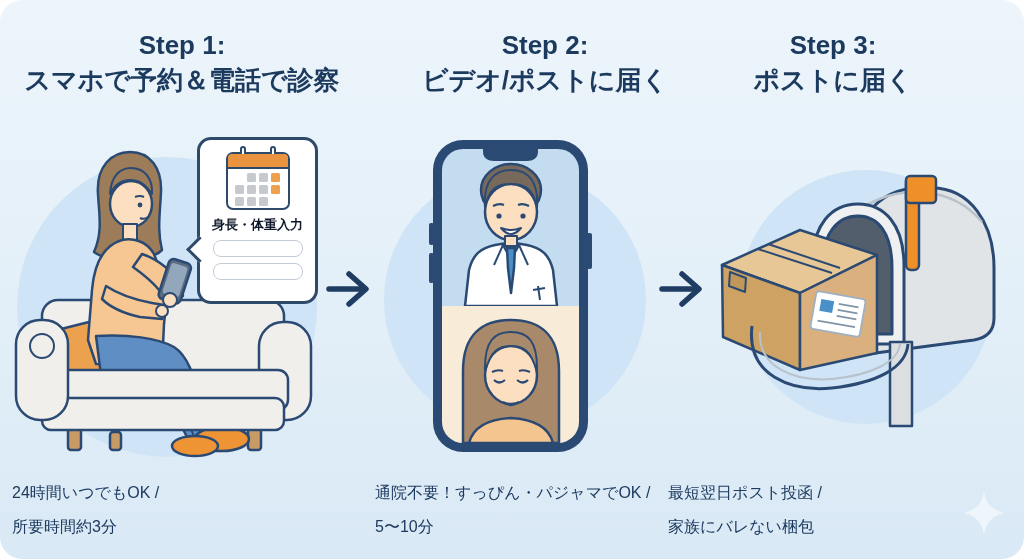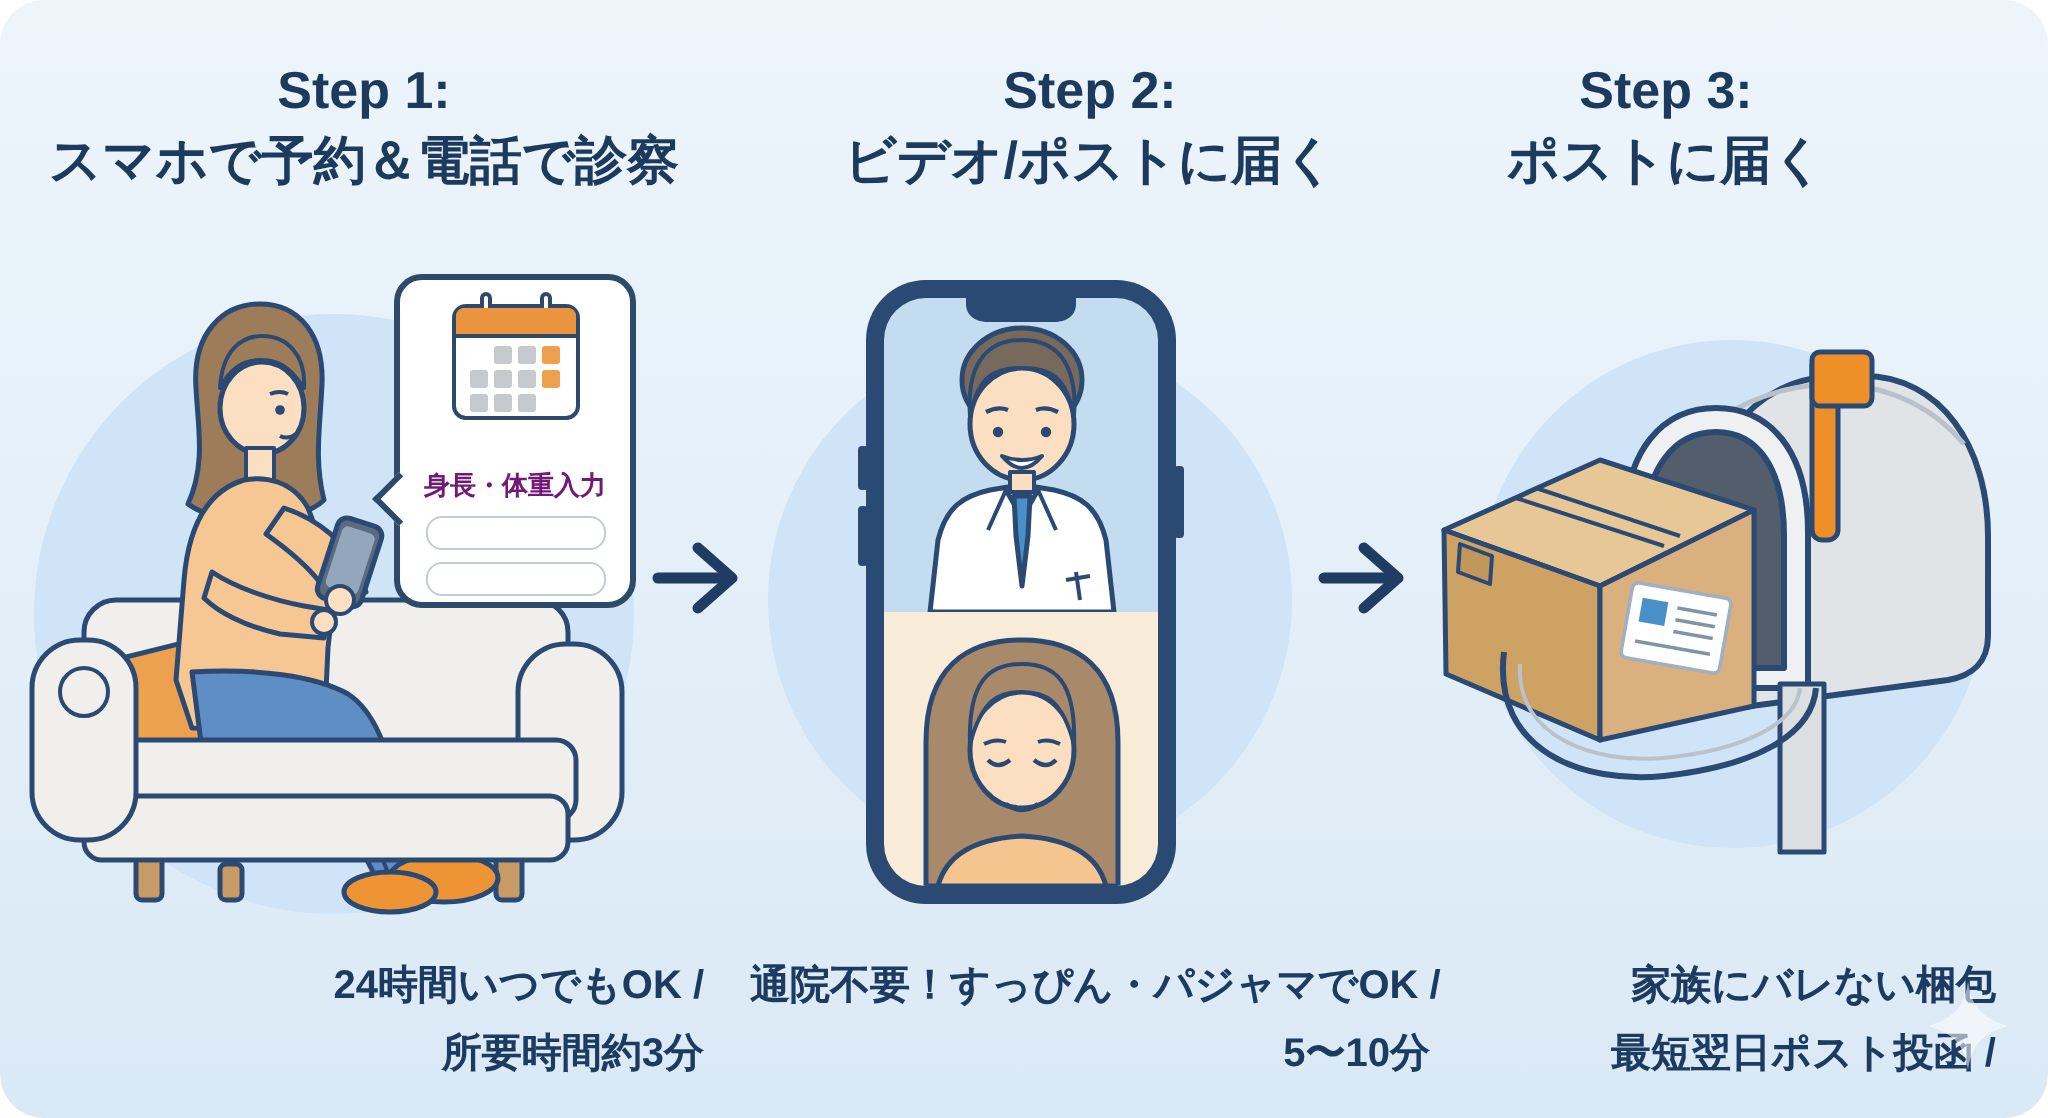--- a/index.html
+++ b/index.html
@@ -13,22 +13,22 @@
     background:linear-gradient(180deg,#edf5fb 0%,#e3eff8 55%,#d9e9f5 100%);
     overflow:hidden;
   }
   .step-title{
     position:absolute;top:28px;text-align:center;
     color:#1c3a5e;font-weight:700;font-size:26px;line-height:35px;
     white-space:nowrap;
   }
   .step-title .t1,.step-title .t2{display:block;}
   .caption{
-    position:absolute;top:476px;text-align:right;
-    color:#1d3b60;font-weight:700;font-size:20px;line-height:34px;
+    position:absolute;top:476px;text-align:left;
+    color:#1d3b60;font-weight:400;font-size:16px;line-height:34px;
     white-space:nowrap;
   }
   .caption span{display:block;}
   .st1{left:12px;width:340px;}
   .st2{left:375px;width:340px;}
   .st3{left:668px;width:330px;}
   .illo{position:absolute;}
   #illo1{left:10px;top:128px;}
   #illo2{left:355px;top:128px;}
   #illo3{left:700px;top:128px;}
@@ -61,21 +61,21 @@
   }
   .calendar .r1{left:12px;} .calendar .r2{right:12px;}
   .calendar .grid{
     position:absolute;left:7px;top:19px;display:grid;
     grid-template-columns:repeat(4,9px);grid-gap:3px;
   }
   .calendar .cell{width:9px;height:9px;border-radius:1.5px;background:#c6c9cd;}
   .calendar .cell.orange{background:#eda14f;}
   .calendar .cell.empty{background:transparent;}
   .bubble-label{
-    margin-top:24px;color:#701a75;font-weight:700;font-size:13px;white-space:nowrap;
+    margin-top:6px;color:#0f172a;font-weight:700;font-size:13px;white-space:nowrap;
   }
   .bubble-input{
     width:90px;height:17px;margin:6px auto 0;background:#ffffff;
     border:1.5px solid #c3ccd6;border-radius:8px;box-sizing:border-box;
   }
   .sparkle{position:absolute;left:962px;top:490px;}
 </style>
 </head>
 <body>
 
@@ -275,22 +275,22 @@
 
     <div class="caption st1">
       <span>24時間いつでもOK /</span>
       <span>所要時間約3分</span>
     </div>
     <div class="caption st2">
       <span>通院不要！すっぴん・パジャマでOK /</span>
       <span>5〜10分</span>
     </div>
     <div class="caption st3">
+      <span>最短翌日ポスト投函 /</span>
       <span>家族にバレない梱包</span>
-      <span>最短翌日ポスト投函 /</span>
     </div>
 
     <svg class="sparkle" width="44" height="46" viewBox="0 0 44 46">
       <path d="M 22,1 C 24,14 29,19 42,23 C 29,27 24,32 22,45 C 20,32 15,27 2,23 C 15,19 20,14 22,1 Z" fill="#ffffff" opacity="0.55"></path>
     </svg>
 
   </div>
 </div>
 
 </body></html>

